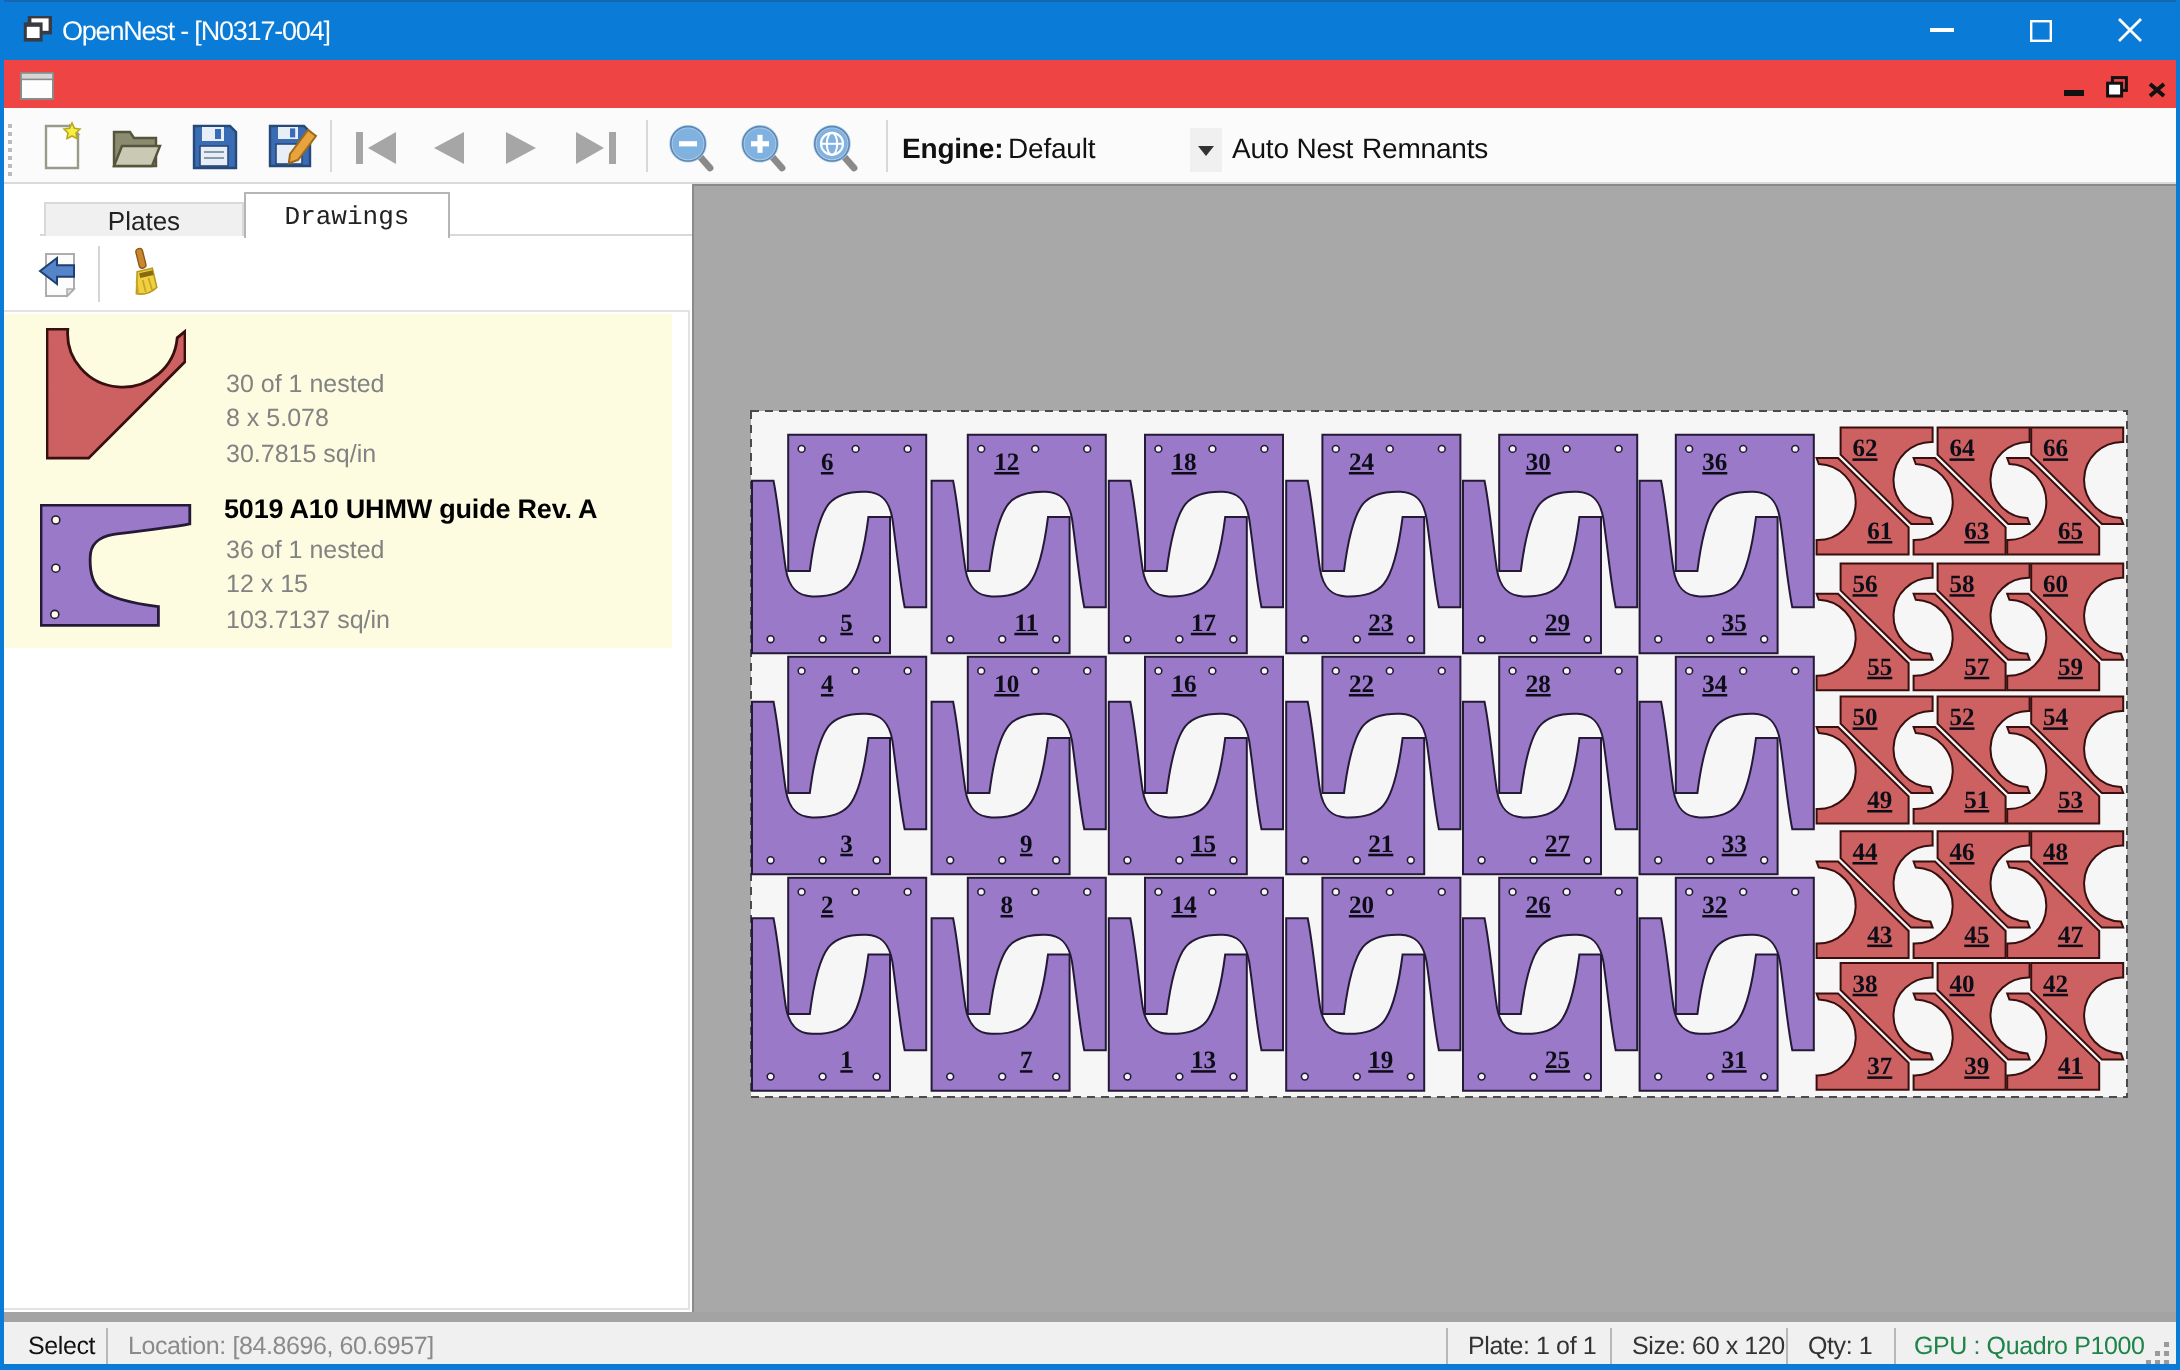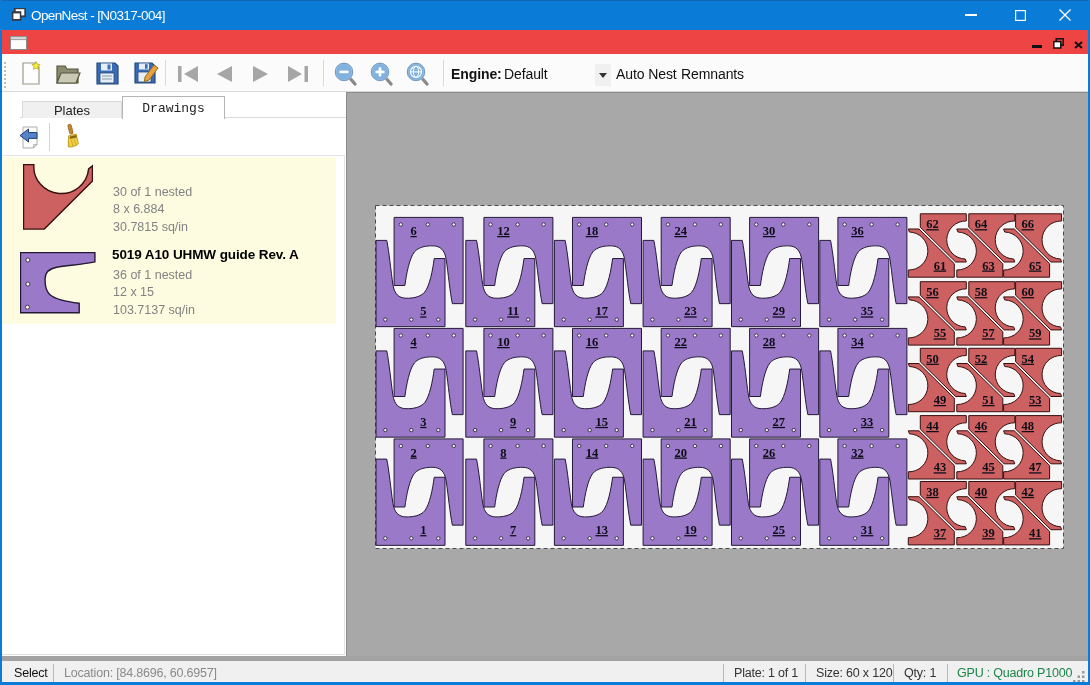--- a/index.html
+++ b/index.html
@@ -193,21 +193,21 @@
         </svg>
 <svg class="th" style="left:18px;top:96px" width="76" height="62" viewBox="-0.5 -0.5 76 62">
           <path d="M0.0,0.0 L74.4,0.0 L74.4,9.4 C64.0,11.5 48.5,12.9 36.3,14.7 C27.8,16.2 24.7,20.1 24.6,26.2 C24.4,31.9 25.4,38.8 29.8,42.5 C35.1,46.8 48.5,49.5 58.7,50.8 L58.7,60.2 L0.0,60.2 Z" fill="#9a79c8" stroke="#241936" stroke-width="1.4"></path>
           <g fill="#fffde8" stroke="#241936" stroke-width="0.8">
             <circle cx="7.4" cy="7.5" r="2"></circle>
             <circle cx="7.4" cy="31.6" r="2"></circle>
             <circle cx="6.9" cy="54.7" r="2"></circle>
           </g>
         </svg>
 <div class="t2" style="left:111px;top:29px">30 of 1 nested</div>
-<div class="t2" style="left:111px;top:46px">8 x 6.884</div>
+<div class="t2" style="left:111px;top:46px">8 x 5.078</div>
 <div class="t2" style="left:111px;top:64px">30.7815 sq/in</div>
 <div class="t1" style="left:110px;top:91px">5019 A10 UHMW guide Rev. A</div>
 <div class="t2" style="left:111px;top:112px">36 of 1 nested</div>
 <div class="t2" style="left:111px;top:129px">12 x 15</div>
 <div class="t2" style="left:111px;top:147px">103.7137 sq/in</div>
 </div>
 </div>
 
 <div class="abs canvas">
 <svg class="nest" width="689" height="344" viewBox="0 0 689 344">

